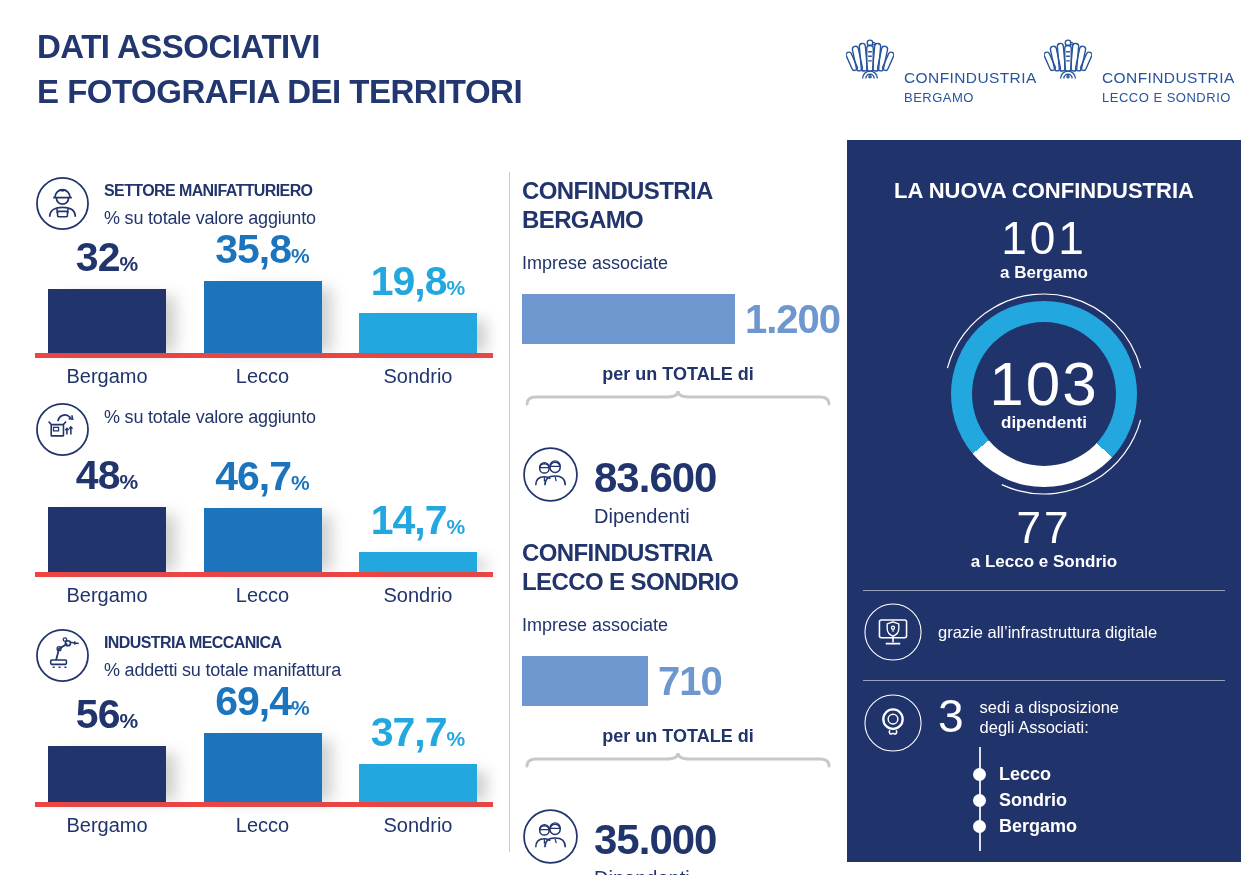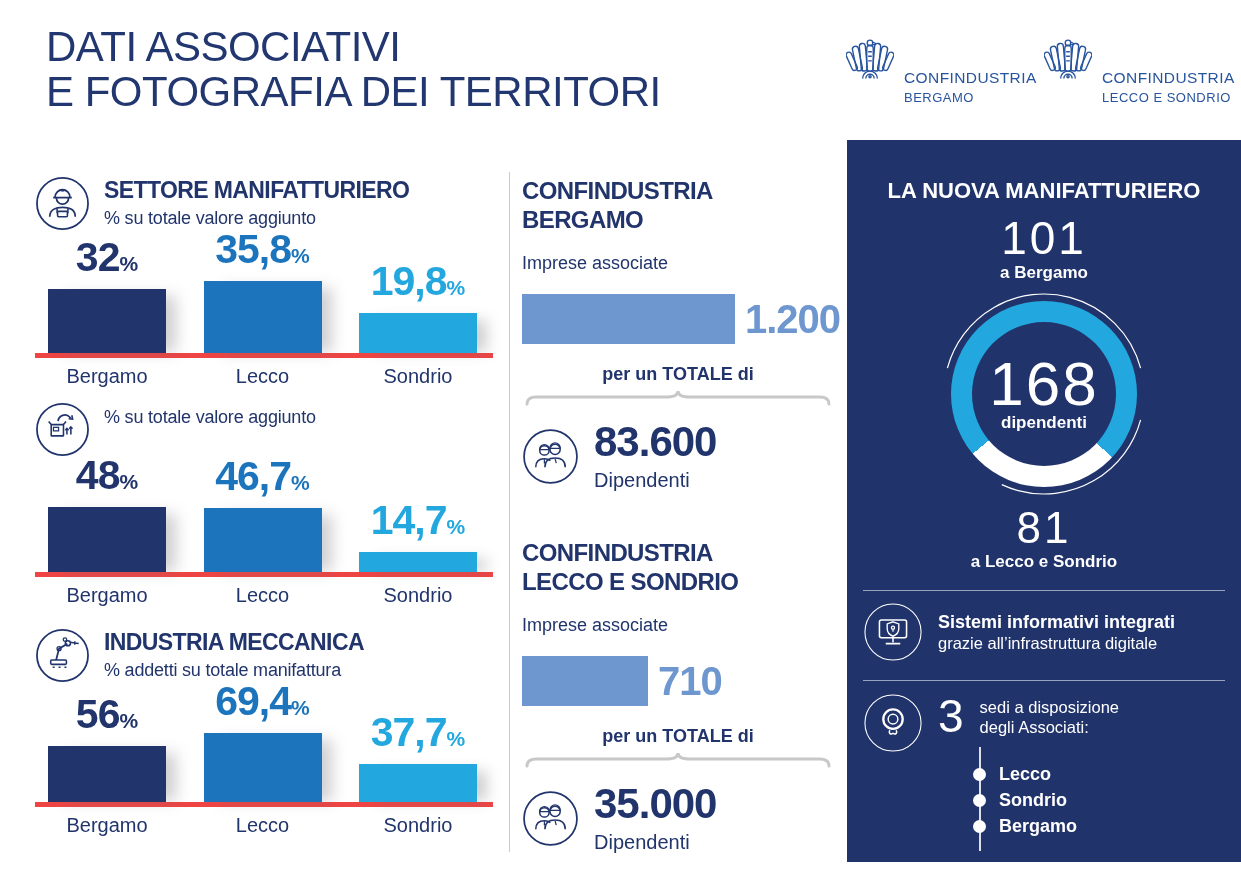--- a/index.html
+++ b/index.html
@@ -1,34 +1,34 @@
 <!DOCTYPE html>
 <html><head>
 <meta charset="utf-8">
 <style>
   * { margin:0; padding:0; box-sizing:border-box; }
   body { background:#e8e8e8; }
   .page { position:relative; width:1241px; height:875px; background:#fff;
           font-family:"Liberation Sans", sans-serif; color:#21346C; overflow:hidden; margin:0 auto; }
 
   
-  .main-title { position:absolute; left:46px; top:24px; font-size:42px; font-weight:normal;
+  .main-title { position:absolute; left:37px; top:24px; font-size:33px; font-weight:bold;
                 letter-spacing:-0.5px; line-height:45px; color:#22376F; }
   .logo { position:absolute; top:34px; display:flex; gap:10px; align-items:flex-start; color:#27549E; }
   .logo-1 { left:846px; } .logo-2 { left:1044px; }
   .logo-text { margin-top:35px; }
   .logo-org { font-size:15.5px; letter-spacing:0.4px; }
   .logo-ter { font-size:13px; letter-spacing:0.5px; margin-top:3px; }
 
   
   .sec { position:absolute; left:35px; width:458px; }
   .sec1 { top:176px; } .sec2 { top:402px; } .sec3 { top:628px; }
   .sec-head { display:flex; gap:14px; align-items:flex-start; height:58px; }
   .sec-icon { width:55px; height:55px; flex:none; }
-  .sec-title { font-size:23px; font-weight:bold; letter-spacing:-0.6px; line-height:25px; margin-top:2px; }
+  .sec-title { font-size:16px; font-weight:bold; letter-spacing:-0.6px; line-height:25px; margin-top:2px; }
   .sec-sub { font-size:18px; margin-top:5px; letter-spacing:-0.2px; }
   .bars { display:flex; justify-content:space-between; align-items:flex-end;
           padding:0 16px 0 13px; border-bottom:5px solid #ef4444; }
   .sec1 .bars { height:124px; } .sec2 .bars { height:117px;text-align:center; } .sec3 .bars { height:121px; }
   .bcol { width:118px; display:flex; flex-direction:column; align-items:center; justify-content:flex-end; }
   .bval { font-size:41px; font-weight:bold; line-height:44px; margin-bottom:3px;
           letter-spacing:-1px; white-space:nowrap; }
   .bval .pct { font-size:21px; letter-spacing:0; }
   .vbar { width:100%; box-shadow:14px 3px 14px -4px rgba(110,110,110,.32); }
   .cats { display:flex; justify-content:space-between; padding:0 16px 0 13px; margin-top:7px; }
@@ -41,21 +41,21 @@
   .midA { top:176px; } .midB { top:538px; }
   .mtitle { font-size:24px; font-weight:bold; letter-spacing:-0.6px; line-height:29px; }
   .massoc { font-size:18px; margin-top:19px; }
   .hbar-row { display:flex; align-items:center; gap:10px; margin-top:13px; height:64px; }
   .hbar { height:50px; background:#6D97CE; flex:none; }
   .hval { font-size:40px; font-weight:bold; color:#6D97CE; letter-spacing:-1px; }
   .mcaption { text-align:center; font-size:18px; font-weight:bold; margin-top:13px; }
   .brace { display:block; margin:5px auto 0; }
   .total-row { display:flex; gap:15px; align-items:center; margin-top:15px; }
   .total-icon { width:57px; height:57px; flex:none; }
-  .tval { font-size:42px; font-weight:bold; line-height:42px; letter-spacing:-1px; }
+  .tval { font-size:42px; font-weight:bold; line-height:42px; letter-spacing:-1px;margin-top:36px; }
   .tlab { font-size:20px; margin-top:6px; }
 
   
   .panel { position:absolute; left:847px; top:140px; width:394px; height:722px;
            background:#21336B; color:#fff; }
   .ptitle { text-align:center; font-size:22px; font-weight:bold; padding-top:38px; }
   .pnum { text-align:center; font-weight:normal; letter-spacing:3px; }
   .p101 { font-size:46px; margin-top:12px; line-height:44px; }
   .plab { text-align:center; font-size:17px; font-weight:bold; margin-top:3px; }
   .ringwrap { position:relative; width:210px; height:210px; margin:6px auto 0; }
@@ -321,55 +321,54 @@
         </svg>
       </span>
       <span>
         <div class="tval">35.000</div>
         <div class="tlab">Dipendenti</div>
       </span>
     </div>
   </div>
 
   <div class="panel">
-    <div class="ptitle">LA NUOVA MANIFATTURIERO</div>
+    <div class="ptitle">LA NUOVA CONFINDUSTRIA</div>
     <div class="pnum p101">101</div>
     <div class="plab">a Bergamo</div>
 
     <div class="ringwrap">
       <svg class="arcs" width="210" height="210" viewBox="0 0 210 210" fill="none" stroke="#FFFFFF" stroke-width="1.2">
         <circle cx="105" cy="105" r="100" pathLength="360" stroke-dasharray="150 210" transform="rotate(195 105 105)"></circle>
         <circle cx="105" cy="105" r="100" pathLength="360" stroke-dasharray="100 260" transform="rotate(15 105 105)"></circle>
       </svg>
       <div class="ring">
         <div class="hole">
-          <div class="rv">168</div>
+          <div class="rv">103</div>
           <div class="rl">dipendenti</div>
         </div>
       </div>
     </div>
 
-    <div class="pnum p43">81</div>
+    <div class="pnum p43">77</div>
     <div class="plab">a Lecco e Sondrio</div>
 
     <div class="pdiv"></div>
 
     <div class="prow">
       <span class="picon">
         <svg width="60" height="60" viewBox="0 0 62 62" fill="none" stroke="#FFFFFF" stroke-width="1.7">
           <circle cx="31" cy="31" r="29" stroke-width="1.1"></circle>
           <rect x="17" y="18.5" width="28" height="18.5" rx="2" stroke-width="1.6"></rect>
           <path d="M31 37 v4.5 M23.5 43 h15" stroke-width="1.6"></path>
           <path d="M31 20.5 l6 2.2 v4.8 c0 4-2.5 6.6-6 7.9 c-3.5-1.3-6-3.9-6-7.9 v-4.8 z" stroke-width="1.4"></path>
           <circle cx="31" cy="26.5" r="1.6" stroke-width="1.3"></circle>
           <path d="M31 28.2 v2.6" stroke-width="1.3"></path>
         </svg>
       </span>
       <span>
-        <div class="pt-b">Sistemi informativi integrati</div>
         <div class="pt-r">grazie all’infrastruttura digitale</div>
       </span>
     </div>
 
     <div class="pdiv"></div>
 
     <div class="prow sites-row">
       <span class="picon">
         <svg width="60" height="60" viewBox="0 0 62 62" fill="none" stroke="#FFFFFF" stroke-width="1.7">
           <circle cx="31" cy="31" r="29" stroke-width="1.1"></circle>

